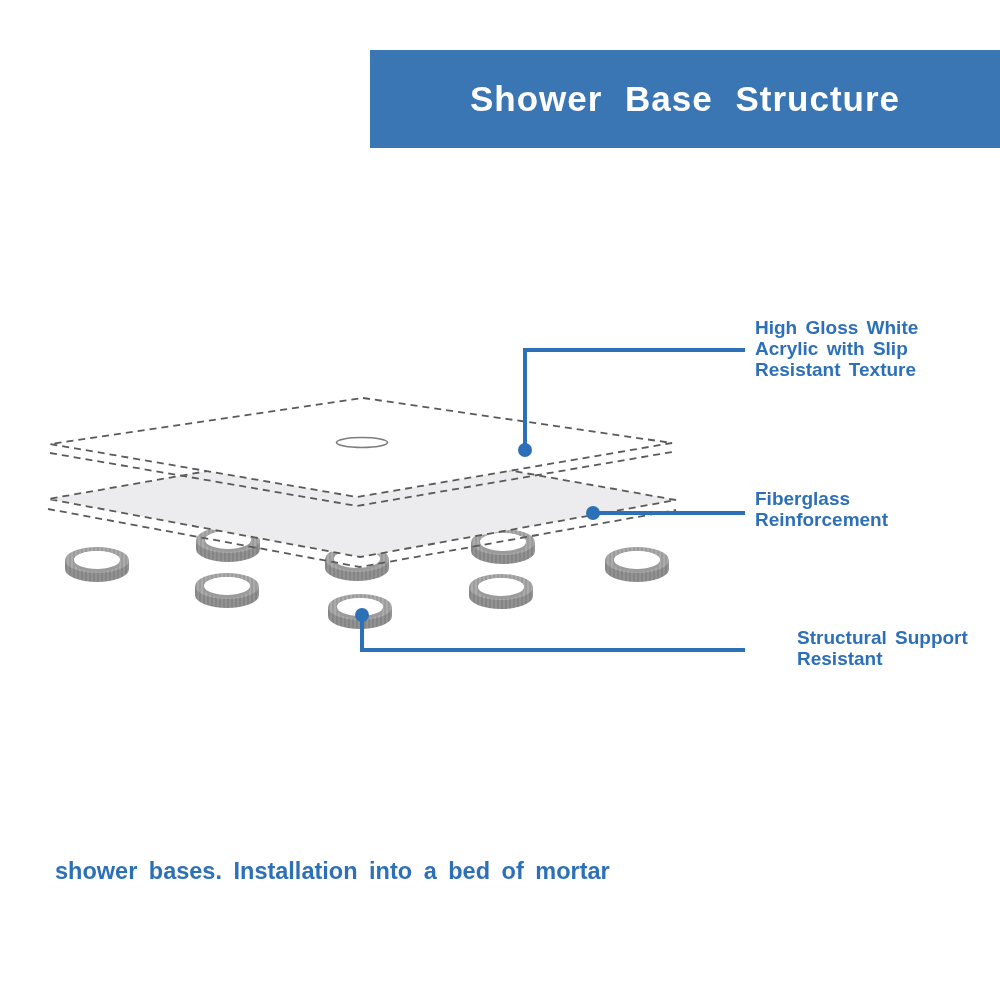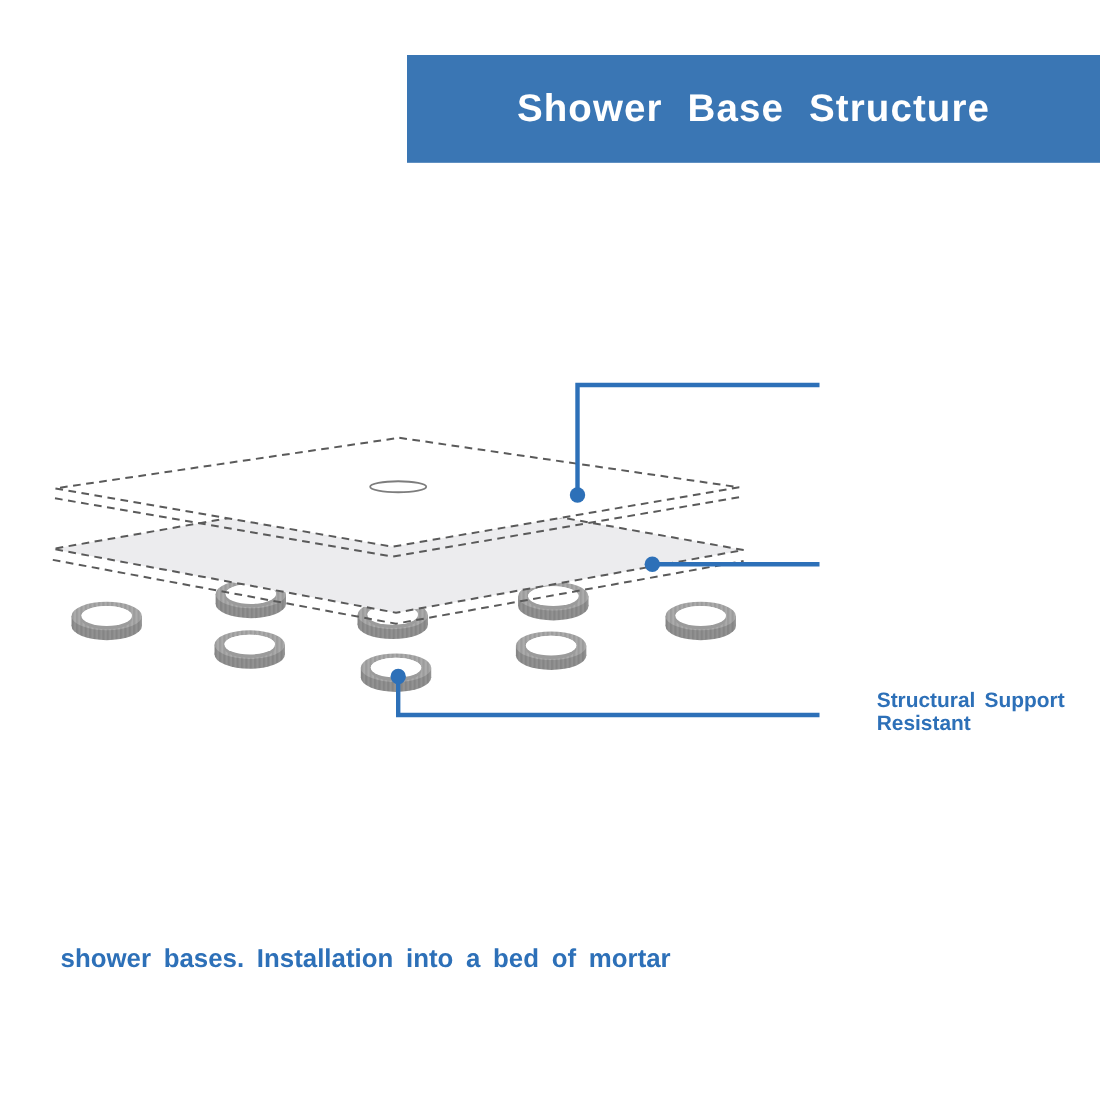--- a/index.html
+++ b/index.html
@@ -102,21 +102,30 @@
     <g>
       <path class="leader" d="M745,513 H593"></path>
       <circle class="leader-dot" cx="593" cy="513" r="7"></circle>
     </g>
     <g>
       <path class="leader" d="M362,615 V650 H745"></path>
       <circle class="leader-dot" cx="362" cy="615" r="7"></circle>
     </g>
   </svg>
 
+  <div class="callout callout-1">
+    <div>High Gloss White</div>
+    <div>Acrylic with Slip</div>
+    <div>Resistant Texture</div>
+  </div>
 
+  <div class="callout callout-2">
+    <div>Fiberglass</div>
+    <div>Reinforcement</div>
+  </div>
 
   <div class="callout callout-3">
     <div>Structural Support</div>
     <div>Resistant</div>
   </div>
 
   <div class="footer-note">
     <div>shower bases. Installation into a bed of mortar</div>
   </div>
 

